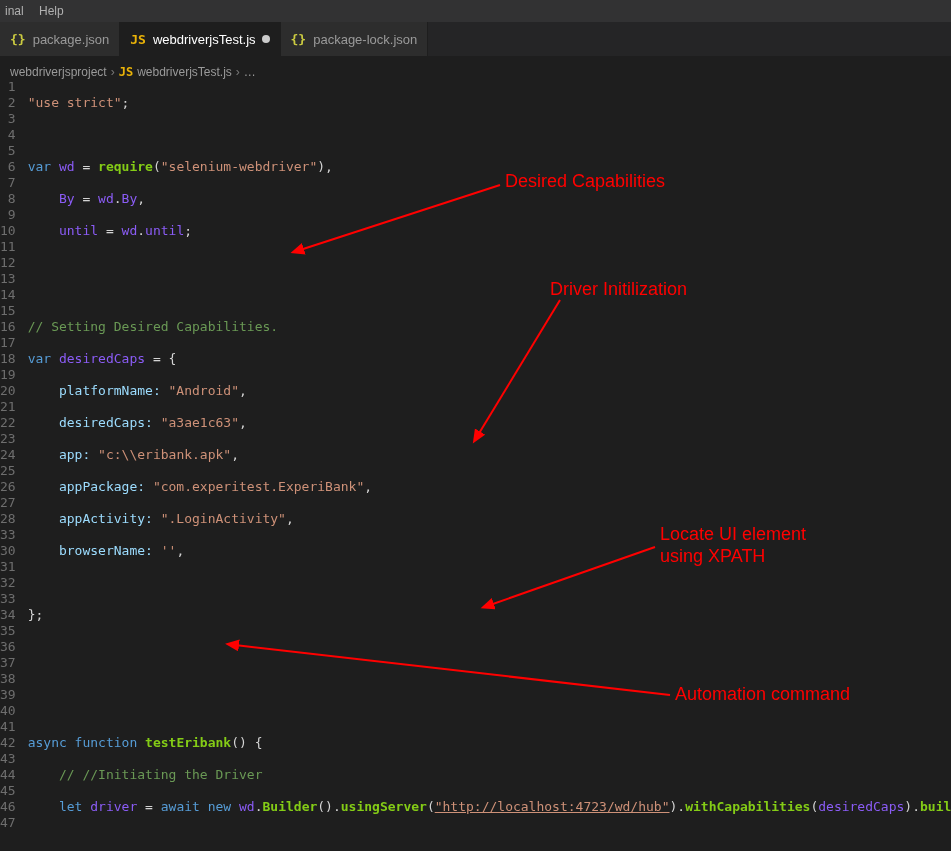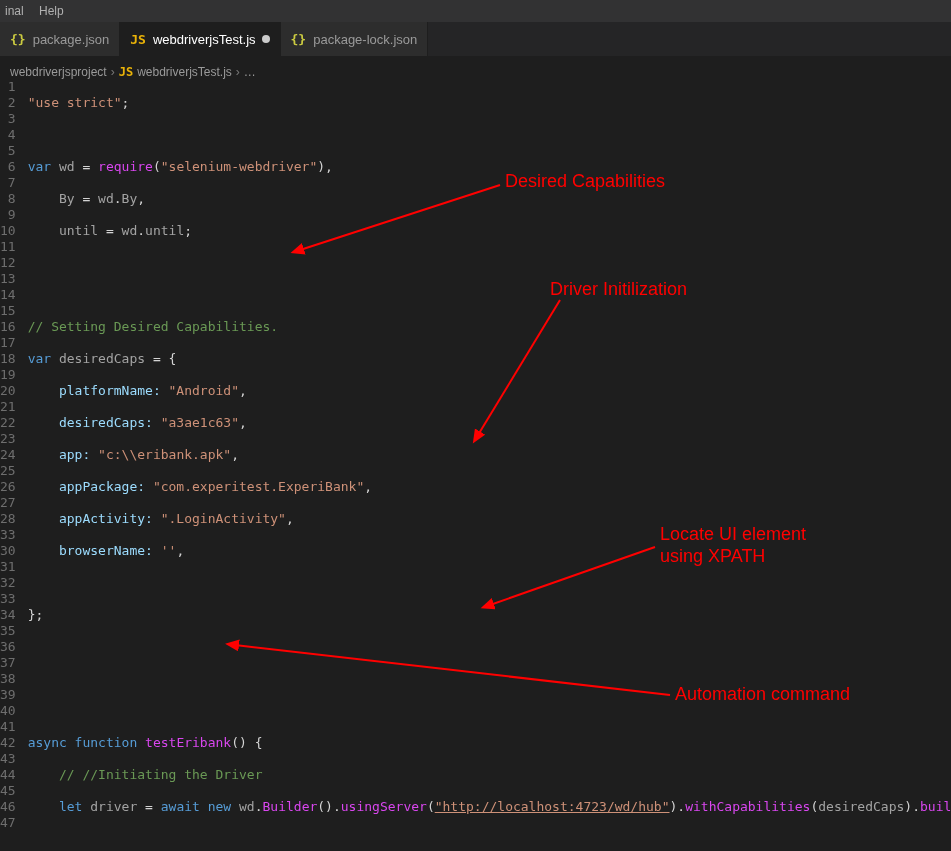--- a/index.html
+++ b/index.html
@@ -77,22 +77,22 @@
   }
   .gutter div { height: 16px; }
   .code {
     white-space: pre;
     color: #d4d4d4;
     position: relative;
   }
   .code .line { height: 16px; }
   .tok-kw   { color: #569cd6; }   
   .tok-str  { color: #ce9178; }   
-  .tok-fn   { color: #d946ef; }   
-  .tok-var  { color: #a3a3a3; }   
+  .tok-fn   { color: #84cc16; font-weight: bold; }   
+  .tok-var  { color: #8b5cf6; }   
   .tok-cmt  { color: #6a9955; }   
   .tok-prop { color: #9cdcfe; }
   .tok-link { text-decoration: underline; }
 
   svg.anno {
     position: absolute;
     left: 0; top: 0;
     width: 951px;
     height: 851px;
     pointer-events: none;

